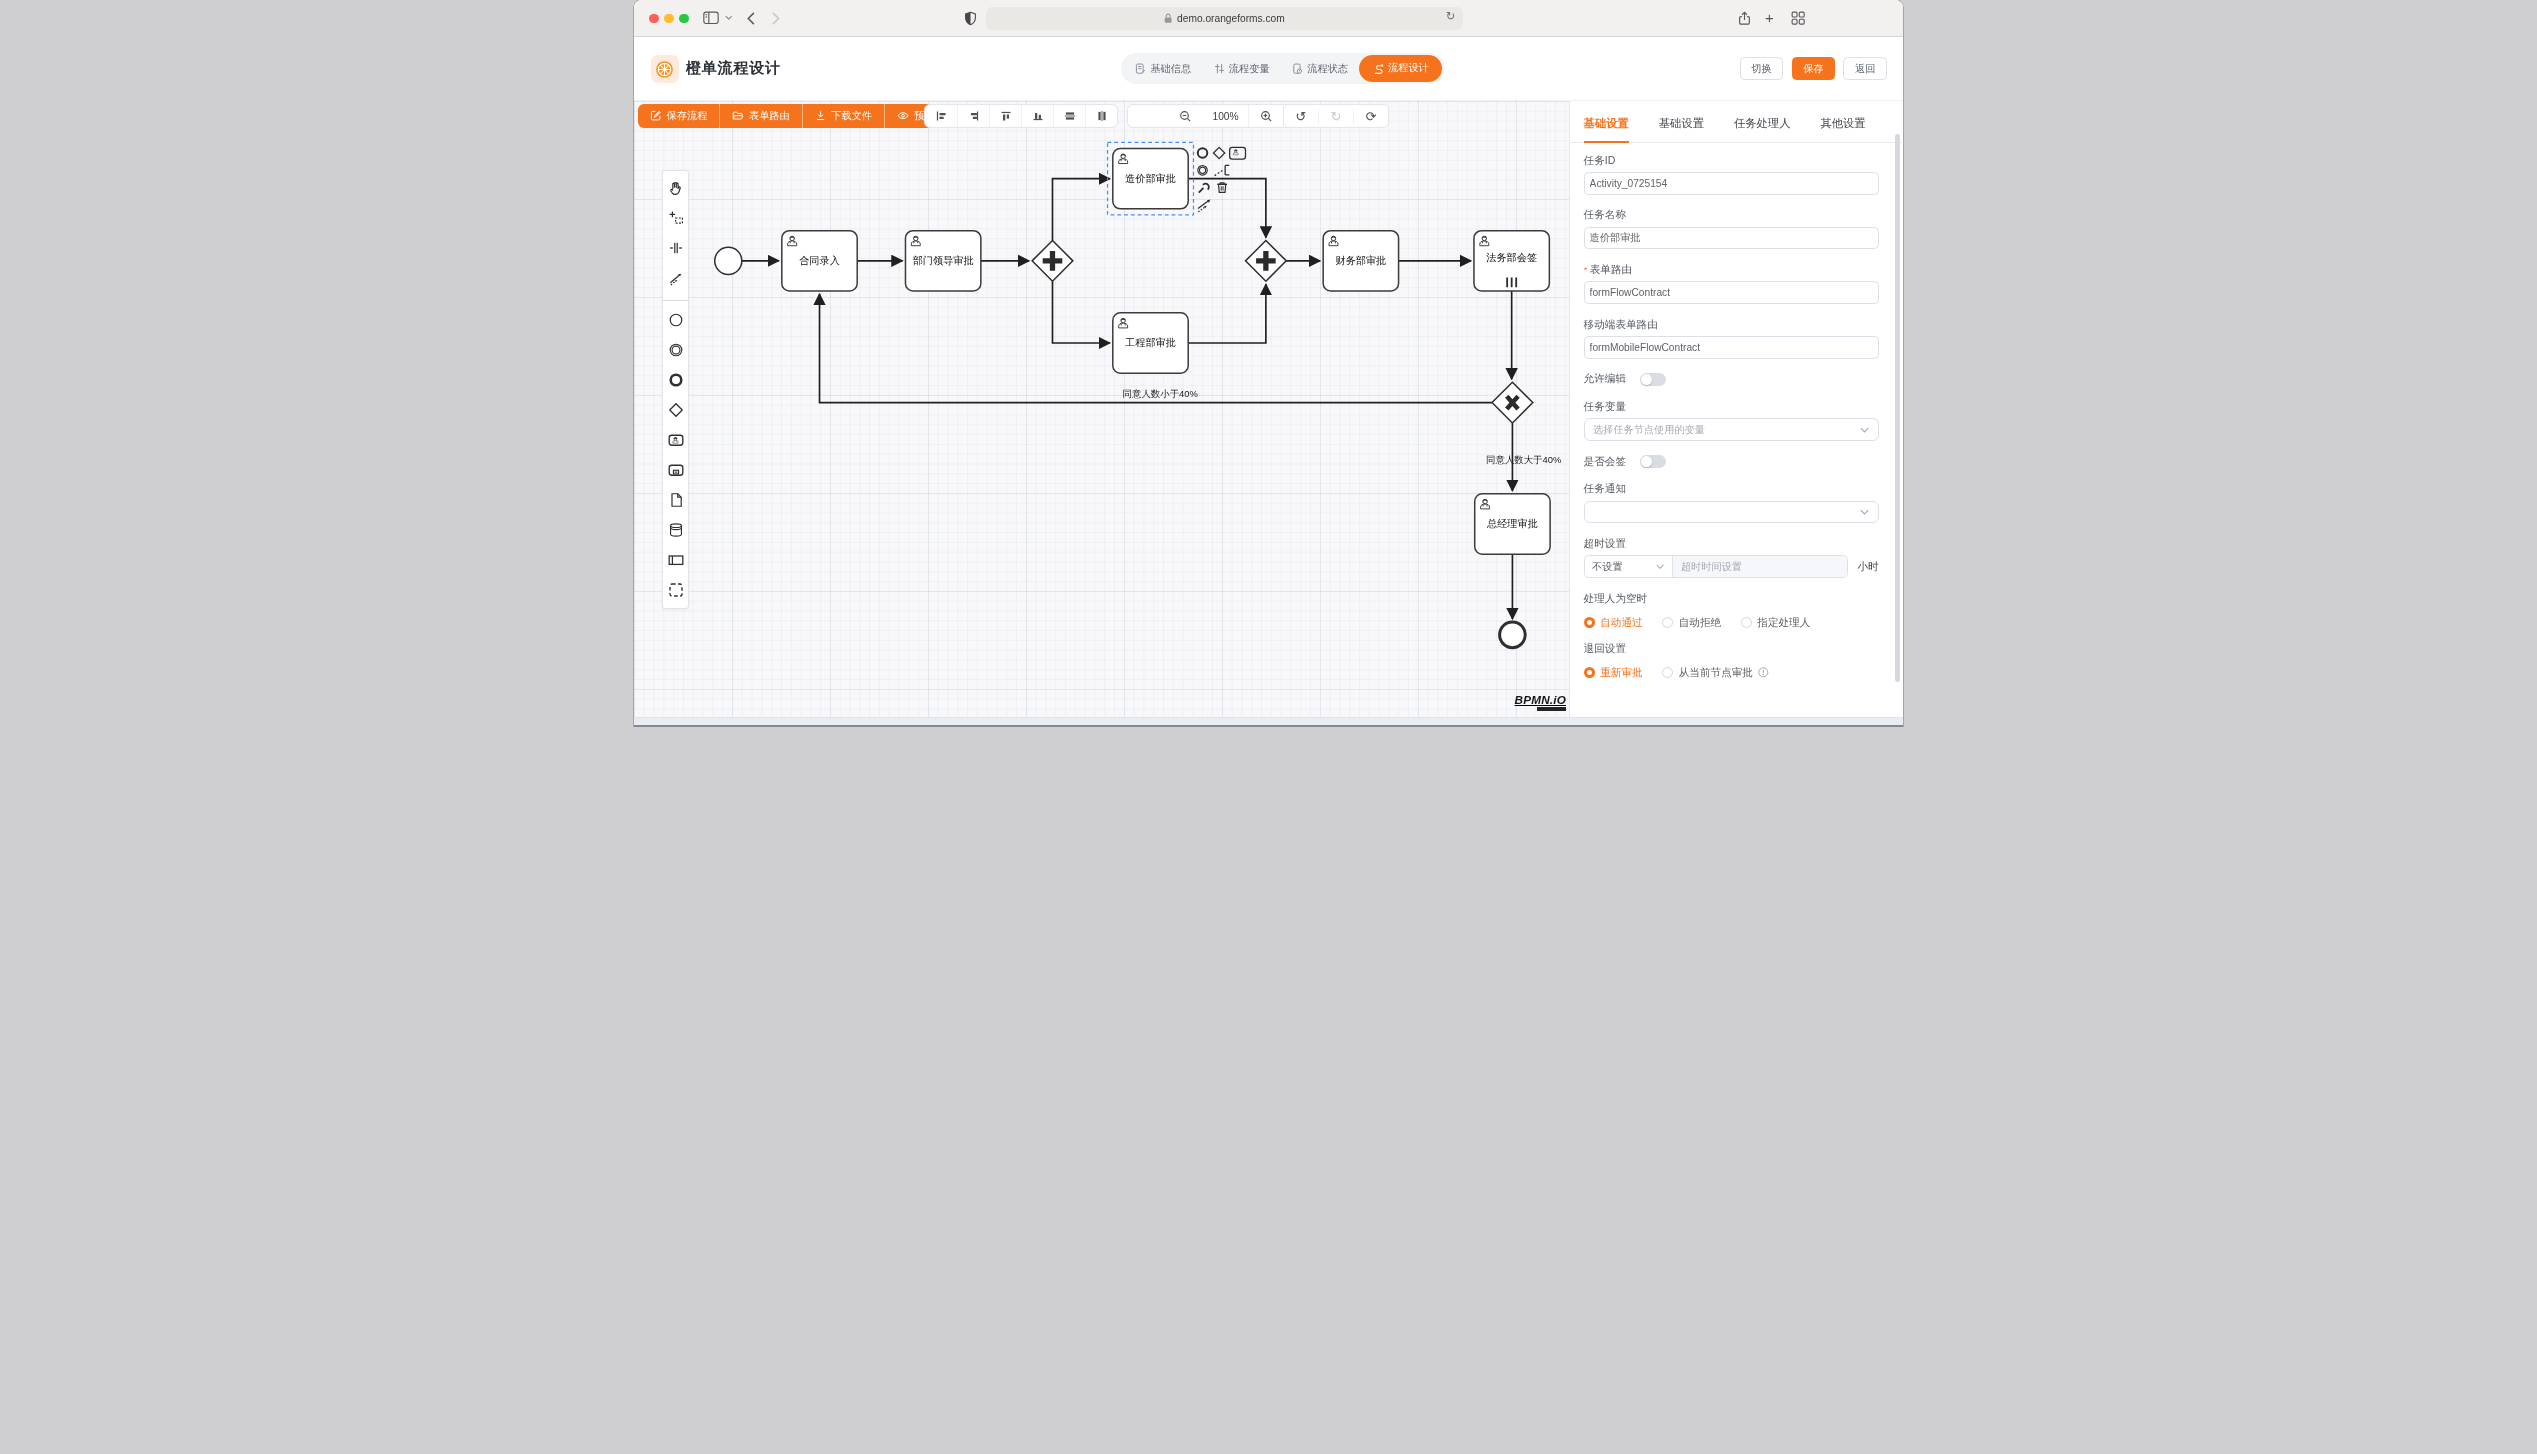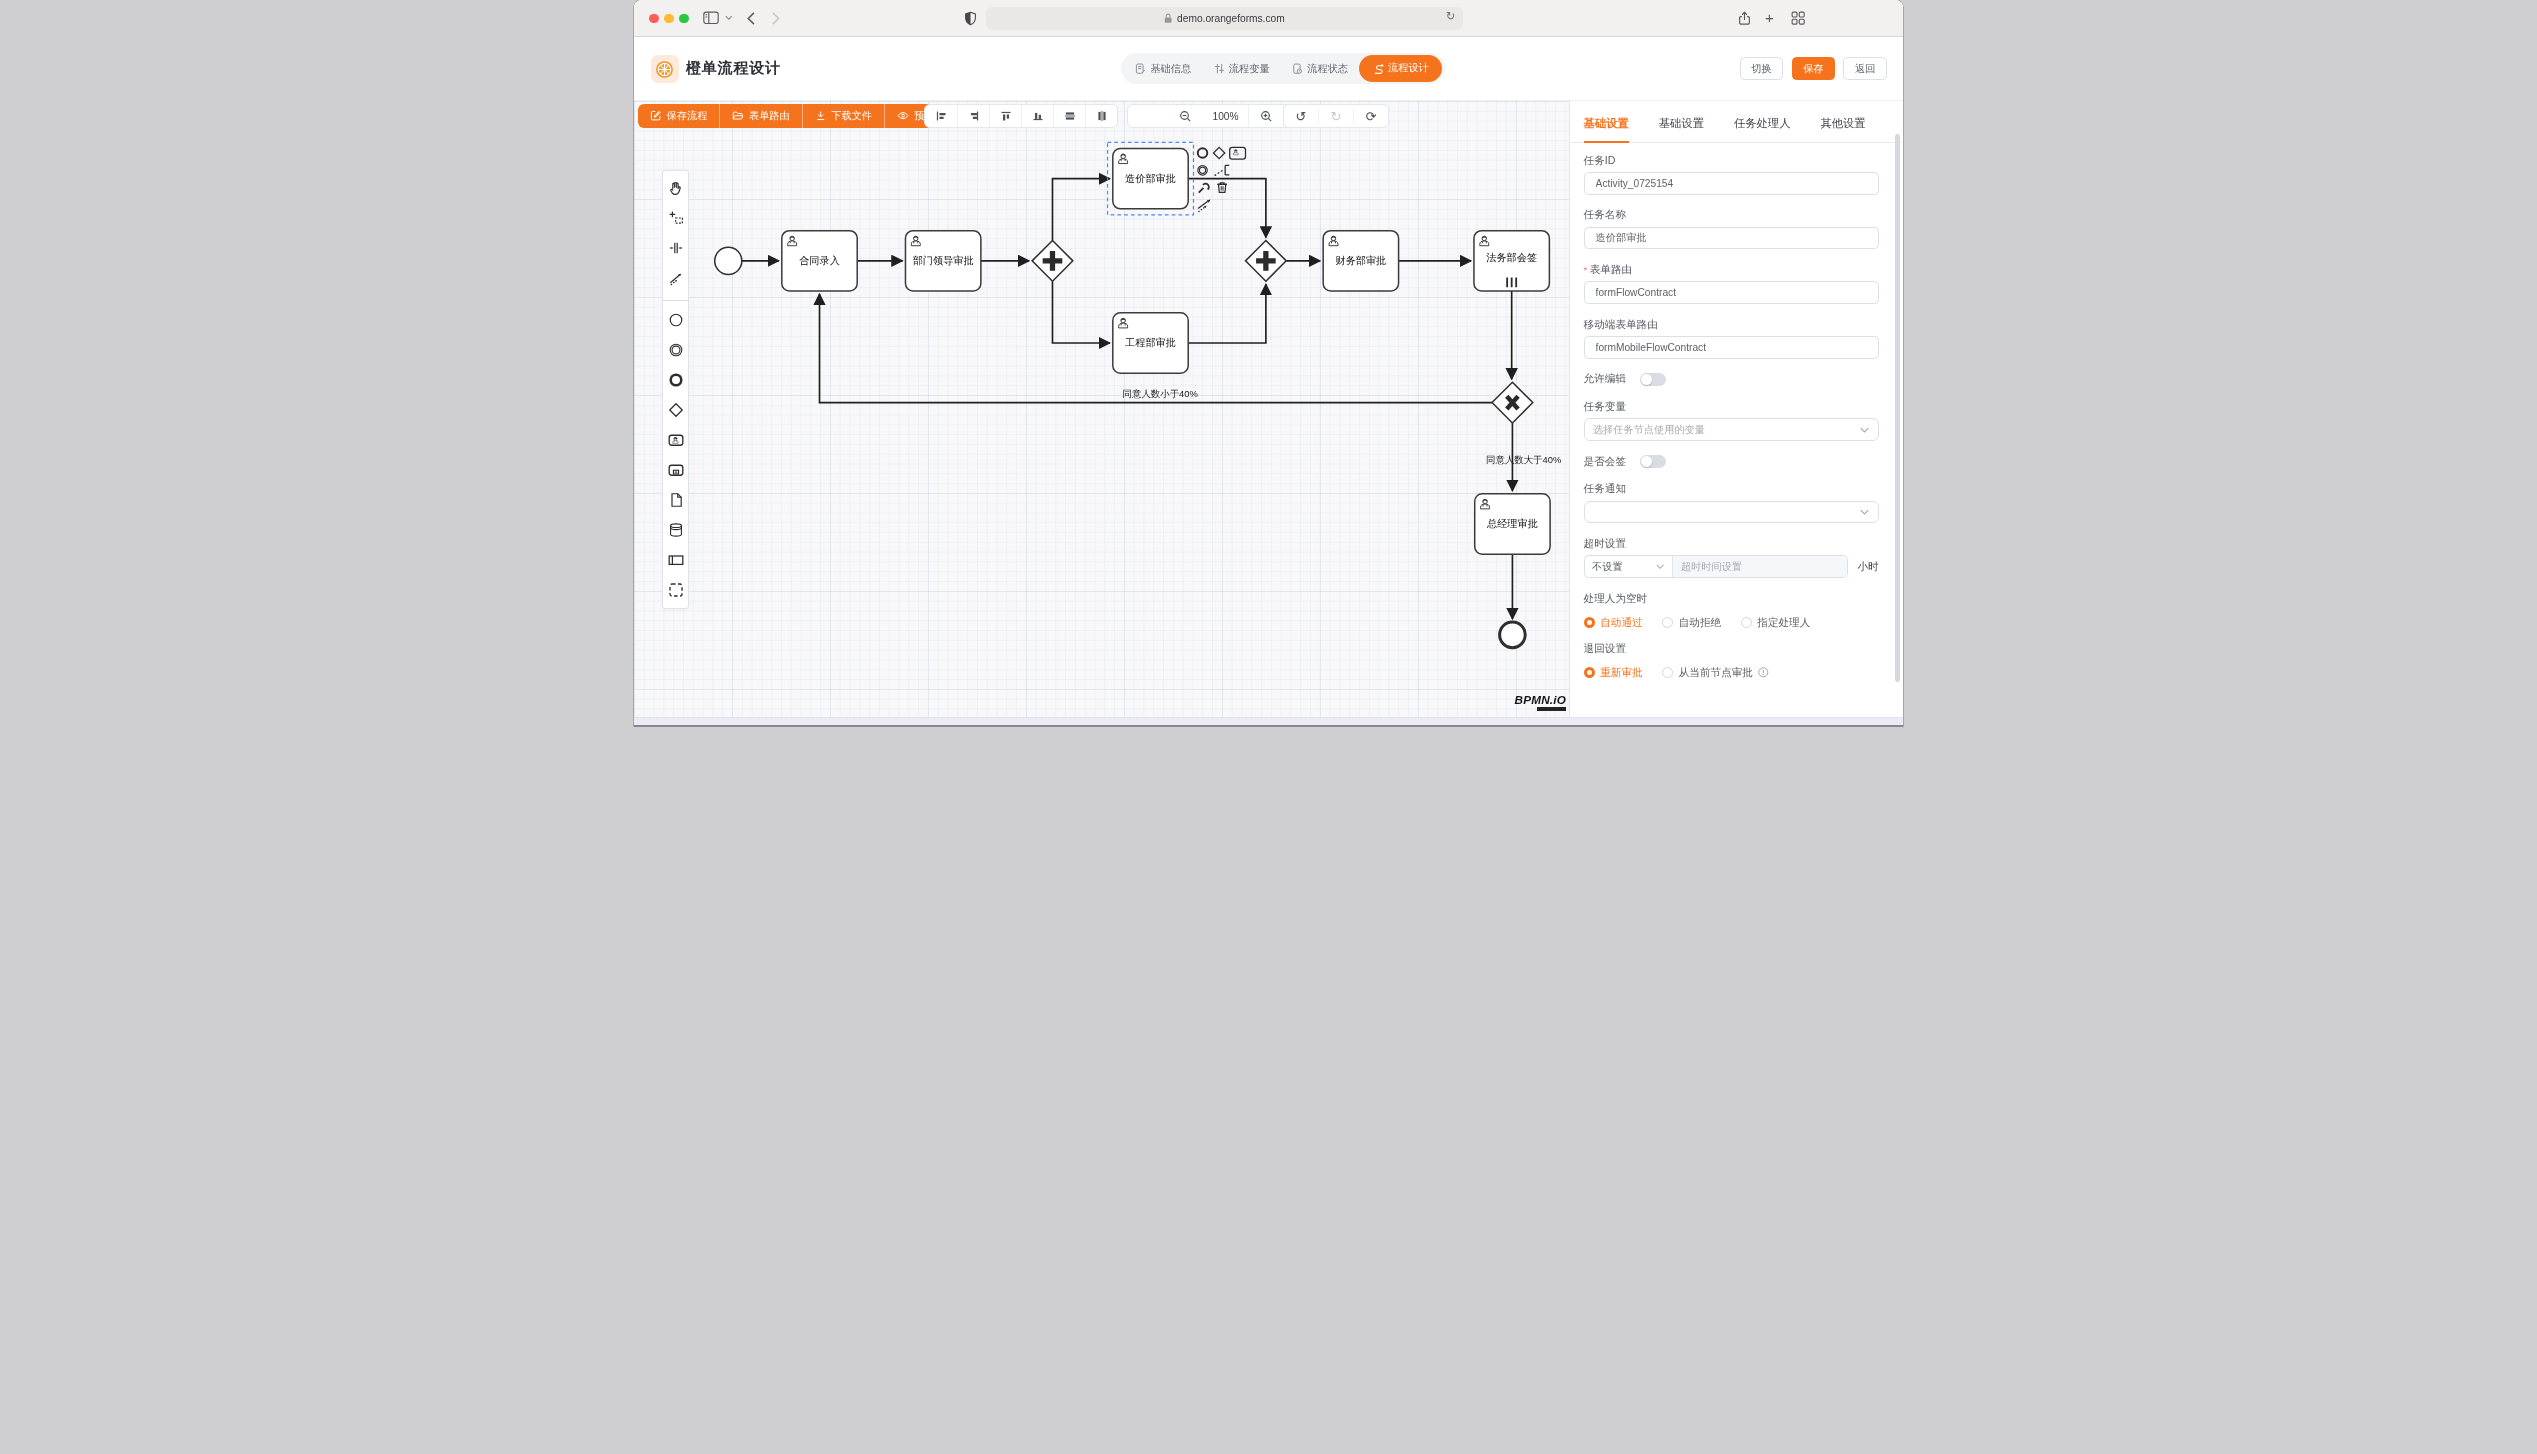--- a/index.html
+++ b/index.html
@@ -53,34 +53,34 @@
   .tbg .tbi + .tbi{border-left:0.8px solid #eef0f3;}
   .zoomlvl{width:45px;text-align:center;font-size:10.2px;color:#3c4046;}
   .hist{font-size:13px;color:#4a5158;width:34px;text-align:center;}
   .hist.disabled{color:#c7cbd1;}
 
   
   .palette{position:absolute;left:28px;top:69px;width:27px;background:#fff;border:0.8px solid #e0e3e8;border-radius:3px;box-shadow:0 0.8px 3px rgba(0,0,0,.05);display:flex;flex-direction:column;align-items:center;padding:9px 0 7.5px;gap:11px;box-sizing:border-box;}
   .pal-div{width:26px;height:0.8px;background:#d9dce1;}
 
   
-  .watermark{position:absolute;right:3px;bottom:6px;text-align:right;}
+  .watermark{position:absolute;right:3px;bottom:6px;text-align:right;text-decoration:underline;}
   .wm-text{font-weight:800;font-style:italic;font-size:11.7px;color:#16161a;letter-spacing:0.2px;}
   .wm-bar{height:3.8px;background:#232327;width:29px;margin:0.8px 0 0 auto;}
 
   
   .panel{width:333px;height:616px;background:#fff;border-left:0.8px solid #e6e8ec;position:relative;box-sizing:border-box;overflow:hidden;}
   .ptabs{display:flex;gap:30px;padding:15px 13.6px 0;border-bottom:0.8px solid #e8eaee;}
   .ptab{font-size:11.3px;color:#3f434a;padding-bottom:9.8px;}
   .ptab.active{color:#F5731D;font-weight:bold;border-bottom:2.3px solid #F5731D;margin-bottom:-0.8px;}
   .pbody{padding:10.6px 23.4px 0 13.6px;}
   .flabel{font-size:10.6px;color:#555b63;margin-bottom:4.5px;}
   .req{color:#F56C6C;margin-right:2.3px;font-size:9.8px;}
   .fld{margin-bottom:13.6px;}
-  .finput{display:block;width:100%;height:22.6px;box-sizing:border-box;border:0.8px solid #dcdfe6;border-radius:4.5px;padding:0 11px;font-size:10.2px;color:#606266;background:#fff;outline:none;font-family:inherit;}
+  .finput{display:block;width:100%;height:22.6px;box-sizing:border-box;border:0.8px solid #dcdfe6;border-radius:4.5px;padding:0 5px;font-size:10.2px;color:#606266;background:#fff;outline:none;font-family:inherit;}
   .finput::placeholder{color:#a8abb2;}
   .fselect{height:22.6px;box-sizing:border-box;border:0.8px solid #dcdfe6;border-radius:6px;display:flex;align-items:center;justify-content:space-between;padding:0 8.3px;background:#fff;}
   .ph{color:#a8abb2;font-size:10.2px;}
   .trow{display:flex;align-items:center;gap:13.6px;margin-bottom:13.6px;}
   .trow .flabel{margin-bottom:0;}
   .toggle{width:26px;height:13.6px;border-radius:6.8px;background:#d9dde3;position:relative;}
   .knob{position:absolute;left:1.5px;top:1.5px;width:10.6px;height:10.6px;border-radius:50%;background:#fff;box-shadow:0 0.8px 1.5px rgba(0,0,0,.25);}
   .timeoutrow{display:flex;align-items:center;}
   .to-group{flex:1;display:flex;height:22.6px;border:0.8px solid #dcdfe6;border-radius:4.5px;overflow:hidden;box-sizing:border-box;}
   .to-select{width:88px;display:flex;align-items:center;justify-content:space-between;padding:0 7.5px;border-right:0.8px solid #e2e5ea;font-size:10.2px;color:#5b6066;box-sizing:border-box;}

